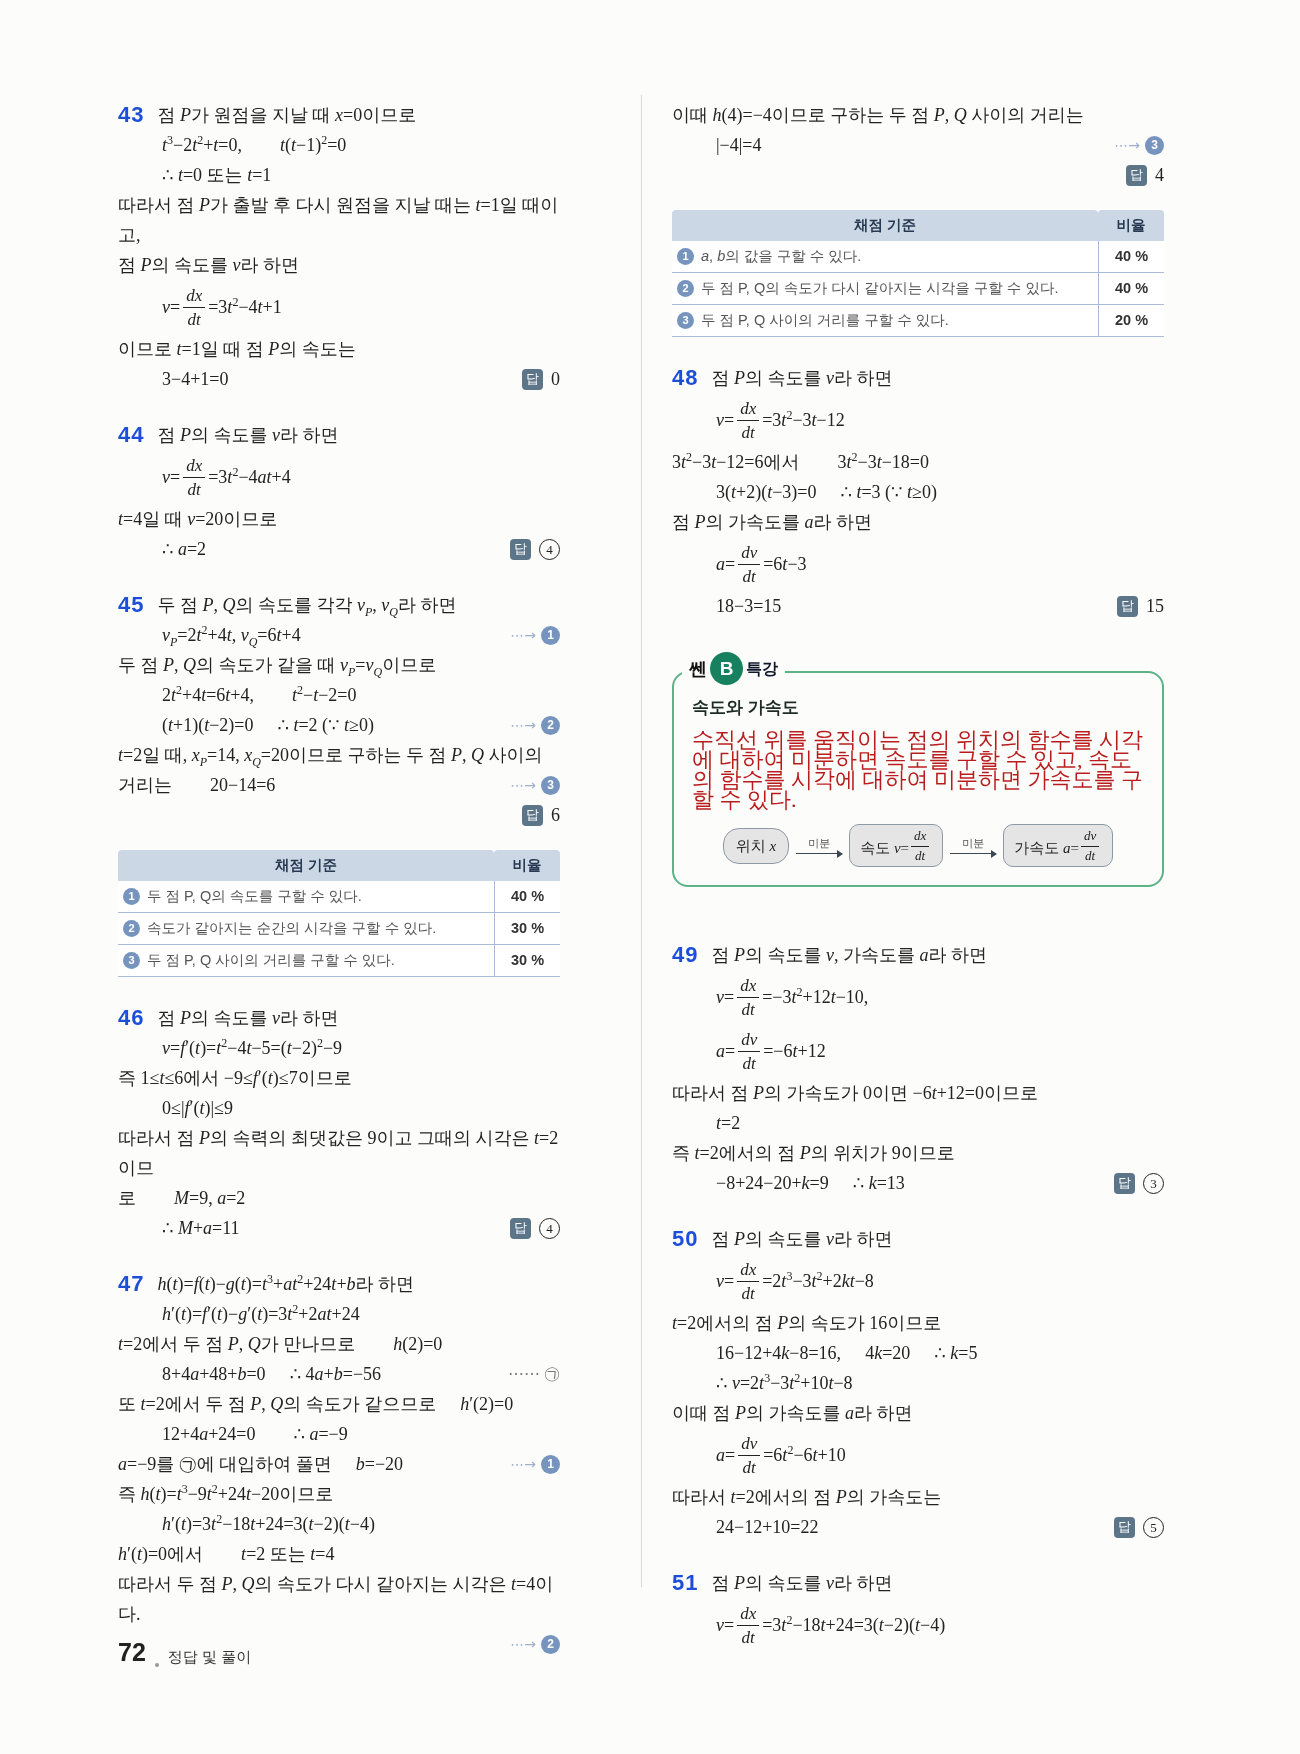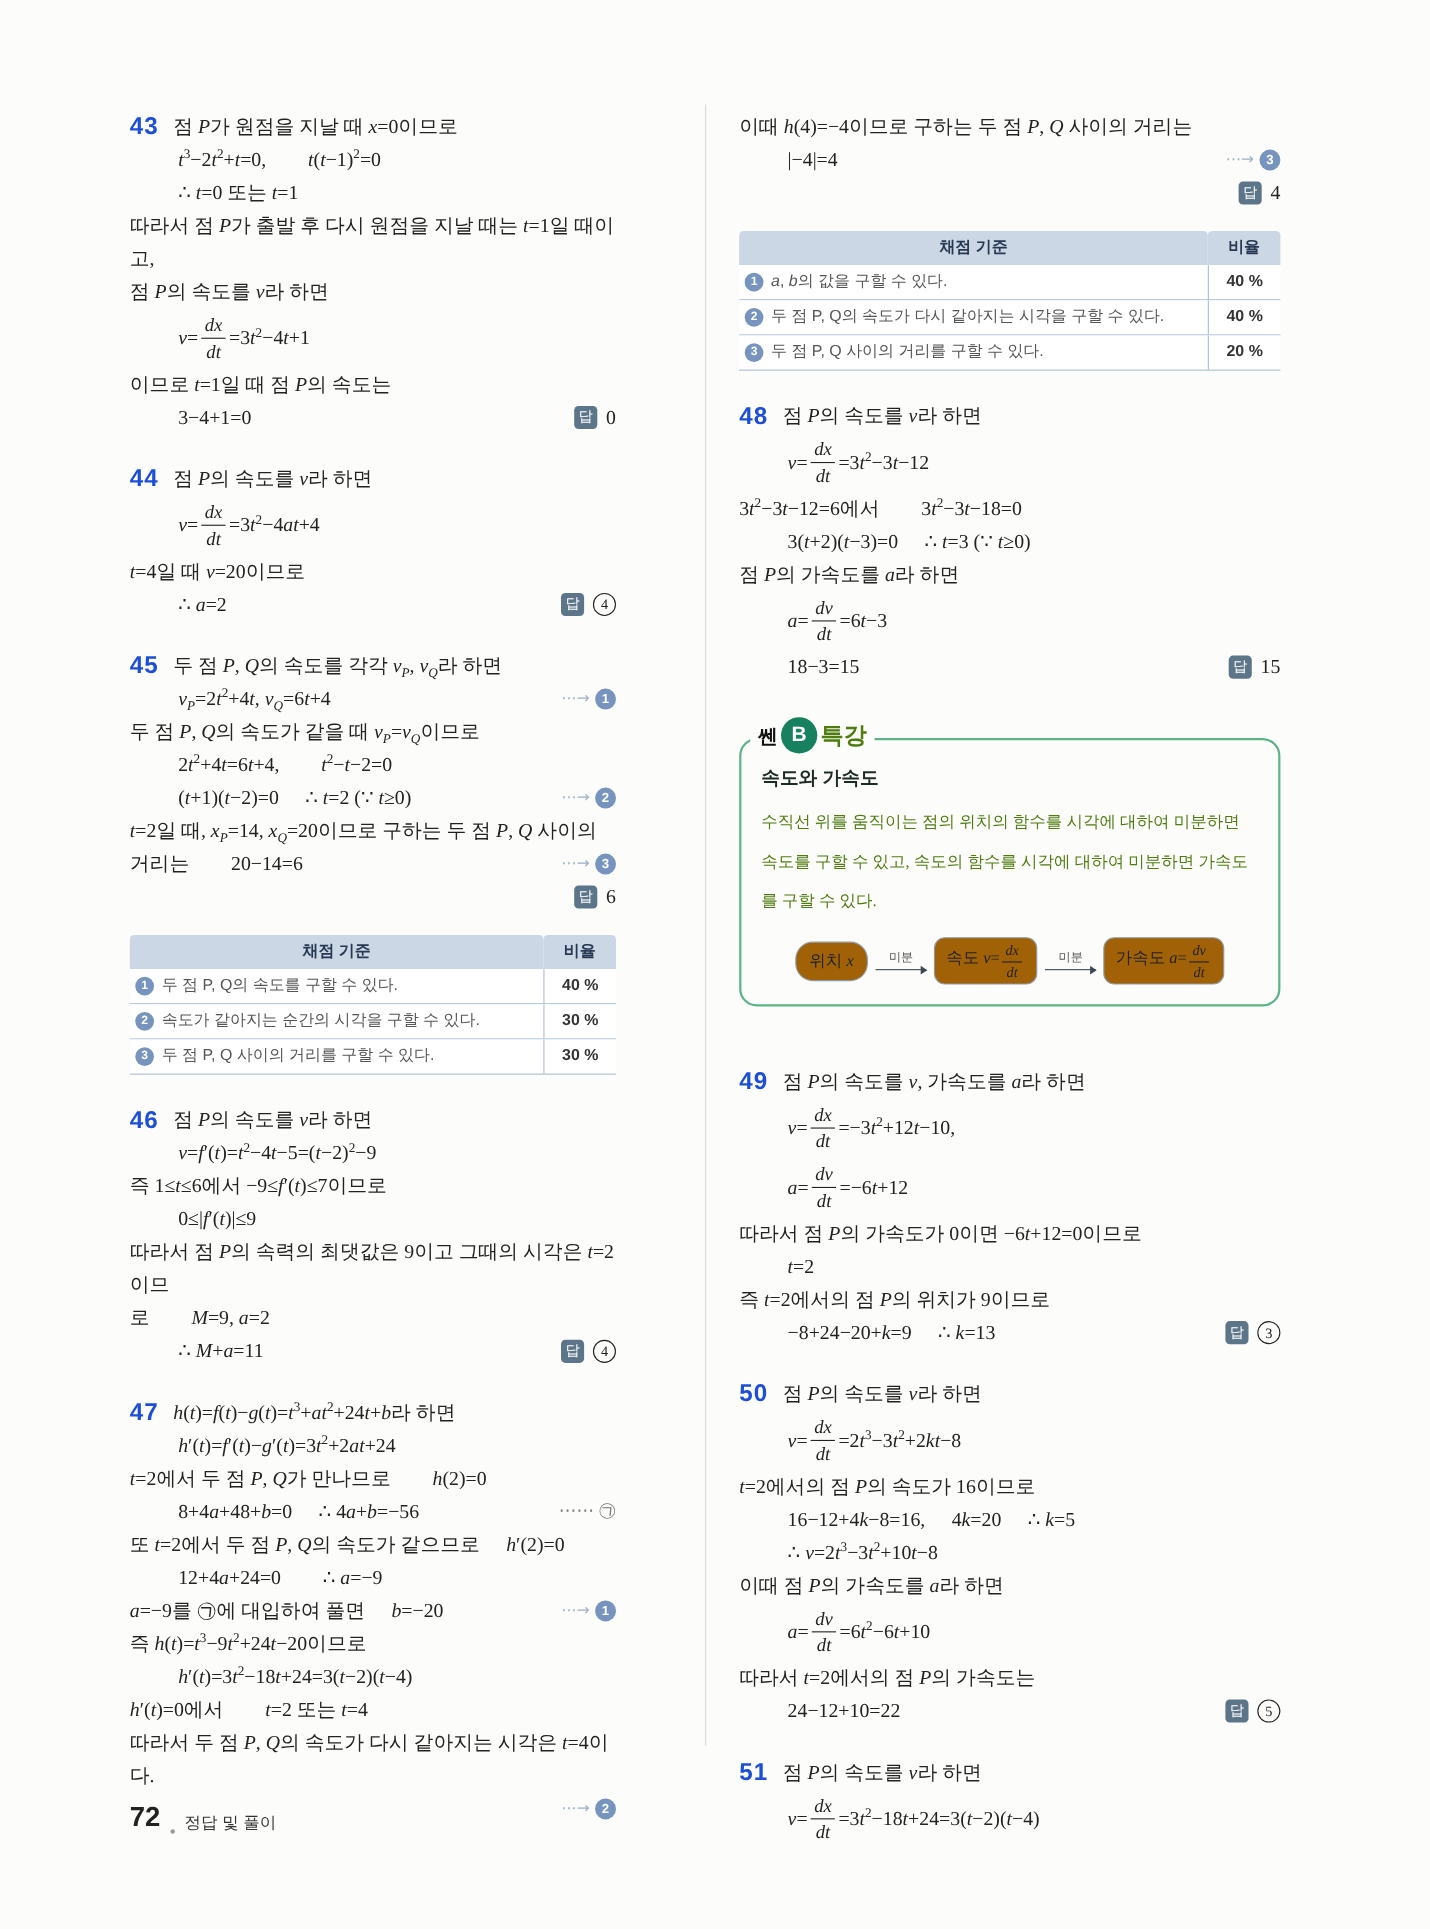--- a/index.html
+++ b/index.html
@@ -59,28 +59,28 @@
   
   .lecture{position:relative;margin-top:50px;border:2.5px solid #5cb388;border-radius:16px;
            padding:20px 18px 18px}
   .lbadge{position:absolute;top:-21px;left:8px;display:flex;align-items:center;
           background:#fcfcfb;padding:0 7px}
   .lbrand{font-family:"Liberation Sans",sans-serif;font-weight:bold;font-size:18px;color:#111}
   .lcircle{width:33px;height:33px;border-radius:50%;background:#17805e;color:#fff;
            font-family:"Liberation Sans",sans-serif;font-weight:bold;font-size:19px;
            display:inline-flex;align-items:center;justify-content:center;margin:0 3px;
            box-shadow:0 0 0 3px #fcfcfb}
-  .ltag{font-family:"Liberation Sans",sans-serif;font-weight:bold;font-size:21px;color:#4d7c0f}
+  .ltag{font-family:"Liberation Sans",sans-serif;font-weight:bold;font-size:16px;color:#0f172a}
   .ltitle{font-family:"Liberation Sans",sans-serif;font-weight:bold;font-size:17px;
           color:#1d2b25;margin-bottom:7px}
-  .lbody{font-size:15px;line-height:36px;color:#4d7c0f}
+  .lbody{font-size:22px;line-height:20px;color:#b91c1c}
   .ldiag{display:flex;align-items:center;justify-content:center;margin-top:14px;gap:7px;
          font-size:15px}
-  .dbox{border:1.4px solid #8d9aa6;border-radius:10px;padding:3px 10px;background:#a16207;
-        display:inline-flex;align-items:flex-start;min-height:34px}
+  .dbox{border:1.4px solid #8d9aa6;border-radius:10px;padding:3px 10px;background:#e5e5e5;
+        display:inline-flex;align-items:flex-end;min-height:34px}
   .dbox.pill{border-radius:16px;padding:2px 12px;min-height:28px}
   .ldiag .frac{font-size:13px;margin-left:2px}
   .arr{width:46px;flex:none}
   .albl{display:block;font-family:"Liberation Sans",sans-serif;font-size:11px;color:#555;
         text-align:center;line-height:13px}
   .aline{display:block;position:relative;height:1.4px;background:#3c4754;margin-top:3px}
   .aline::after{content:"";position:absolute;right:-1px;top:-3.3px;width:0;height:0;
         border-left:6px solid #3c4754;border-top:4px solid transparent;
         border-bottom:4px solid transparent}
   

